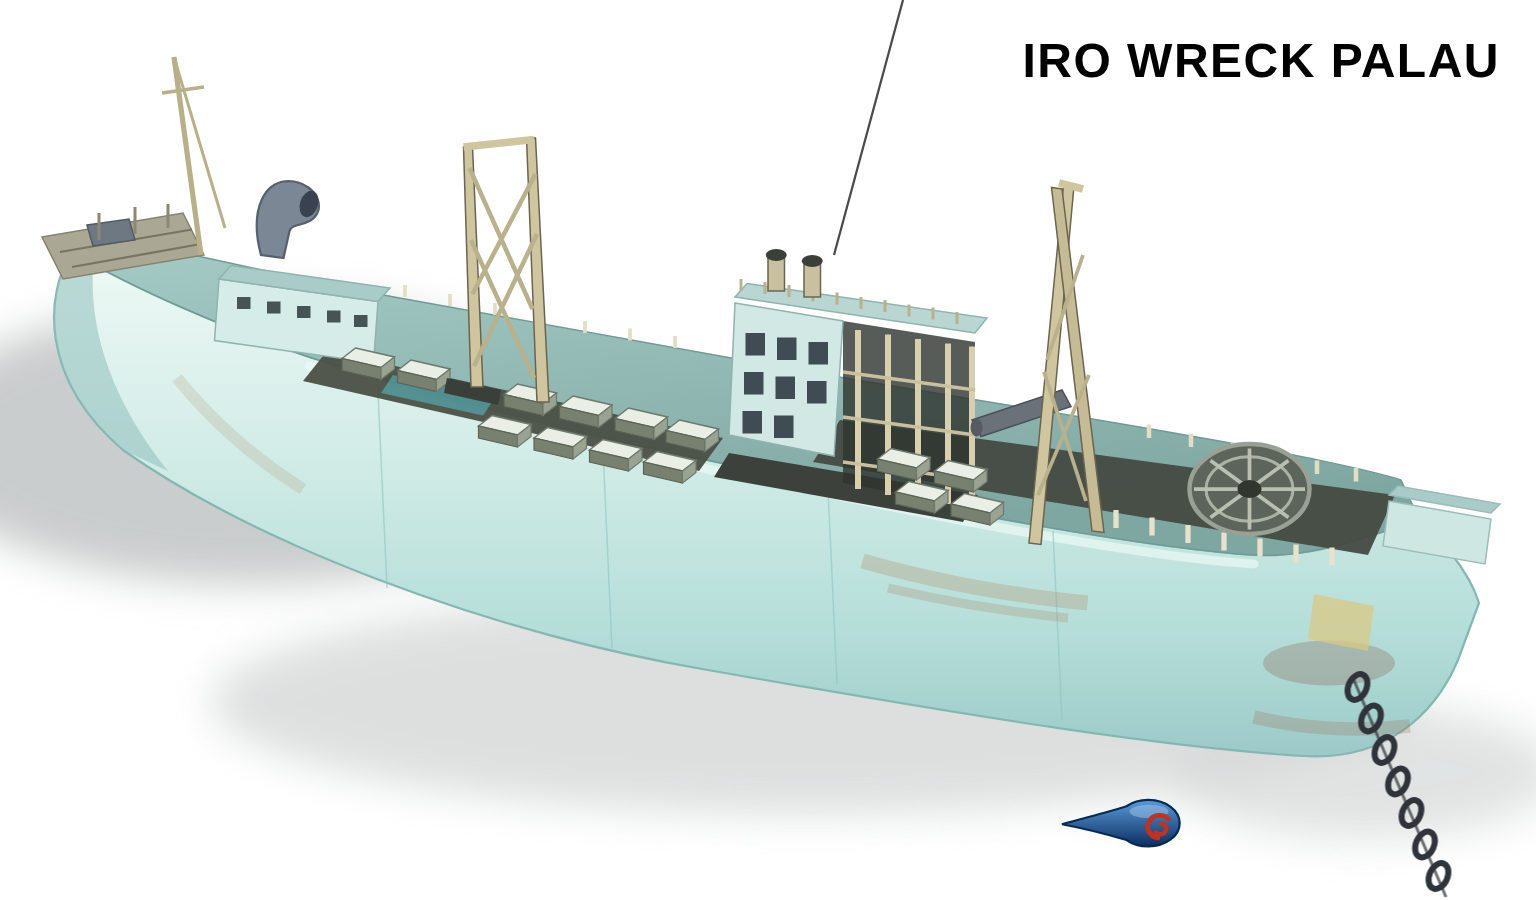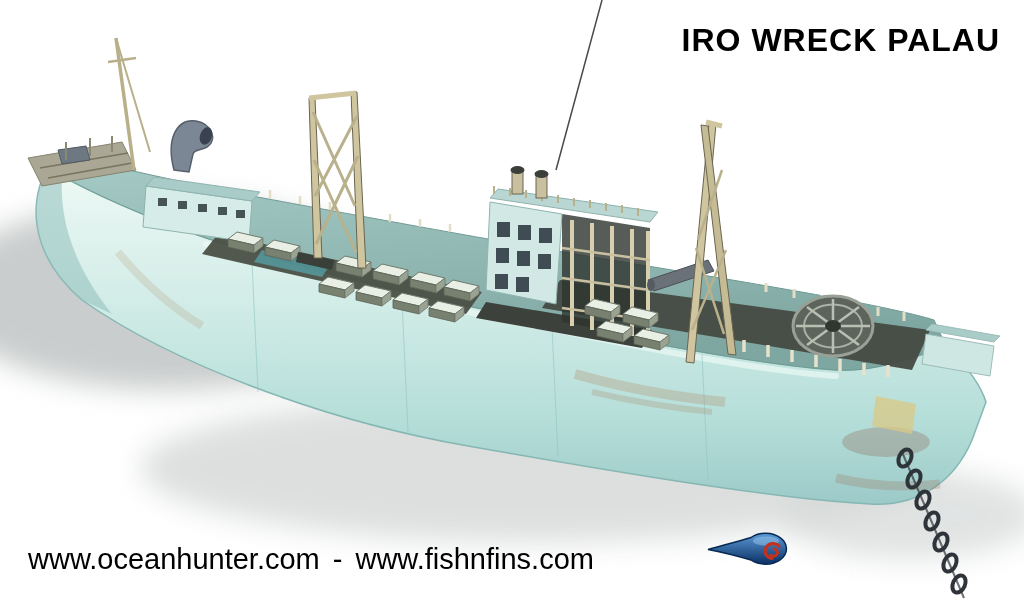--- a/index.html
+++ b/index.html
@@ -208,17 +208,14 @@
 
   <div class="title">IRO WRECK PALAU</div>
 
   <svg class="logo" width="104" height="48" viewBox="0 0 104 48" aria-hidden="true">
     <path d="M2,27.5 C20,22.5 34,19 45,15.5 A21,15.5 0 1 1 45,38 C33,34.5 18,30.5 2,27.5 Z" fill="url(#logoBlue)" stroke="#082a52" stroke-width="1.5"></path>
     <ellipse cx="60" cy="19" rx="13" ry="4.5" fill="#9cc8ee" opacity="0.5"></ellipse>
     <path d="M73,24 a8,7.5 0 1 0 -7,12.5" stroke="#c3321e" stroke-width="3.2" fill="none" stroke-linecap="round"></path>
     <path d="M68,27 a4,3.6 0 1 1 -3.5,6" stroke="#c3321e" stroke-width="3" fill="none" stroke-linecap="round"></path>
   </svg>
 
-  <div class="footer">
-    <span>www.oceanhunter.com</span><span class="sep">-</span><span>www.fishnfins.com</span>
-  </div>
 
 </div>
 
 </body></html>

